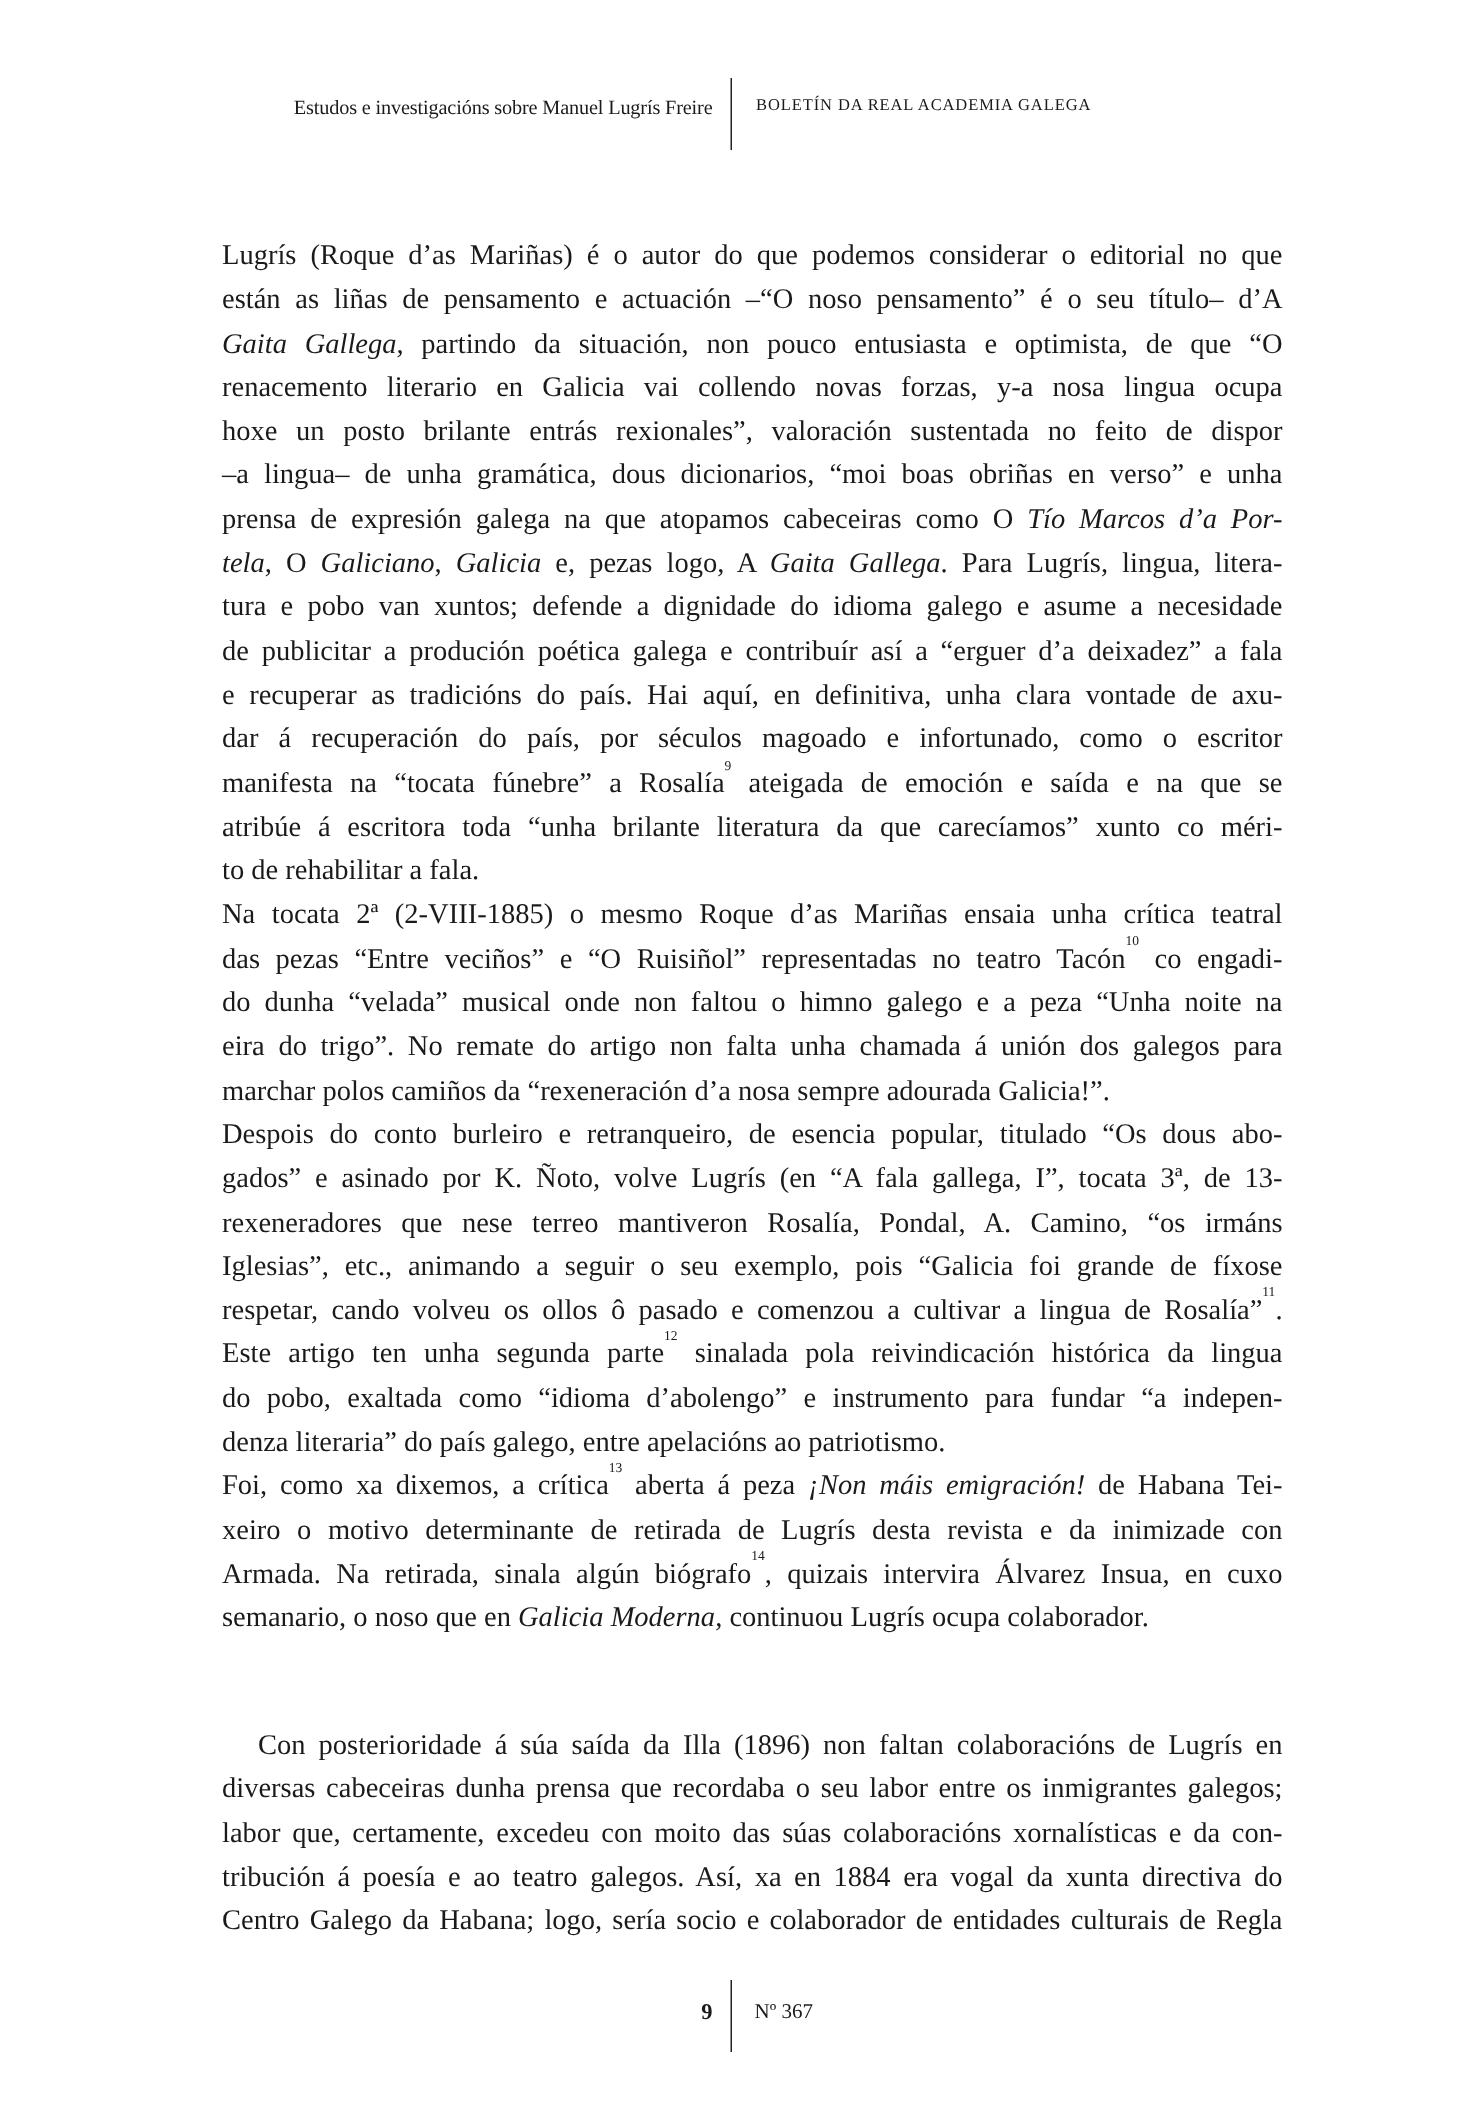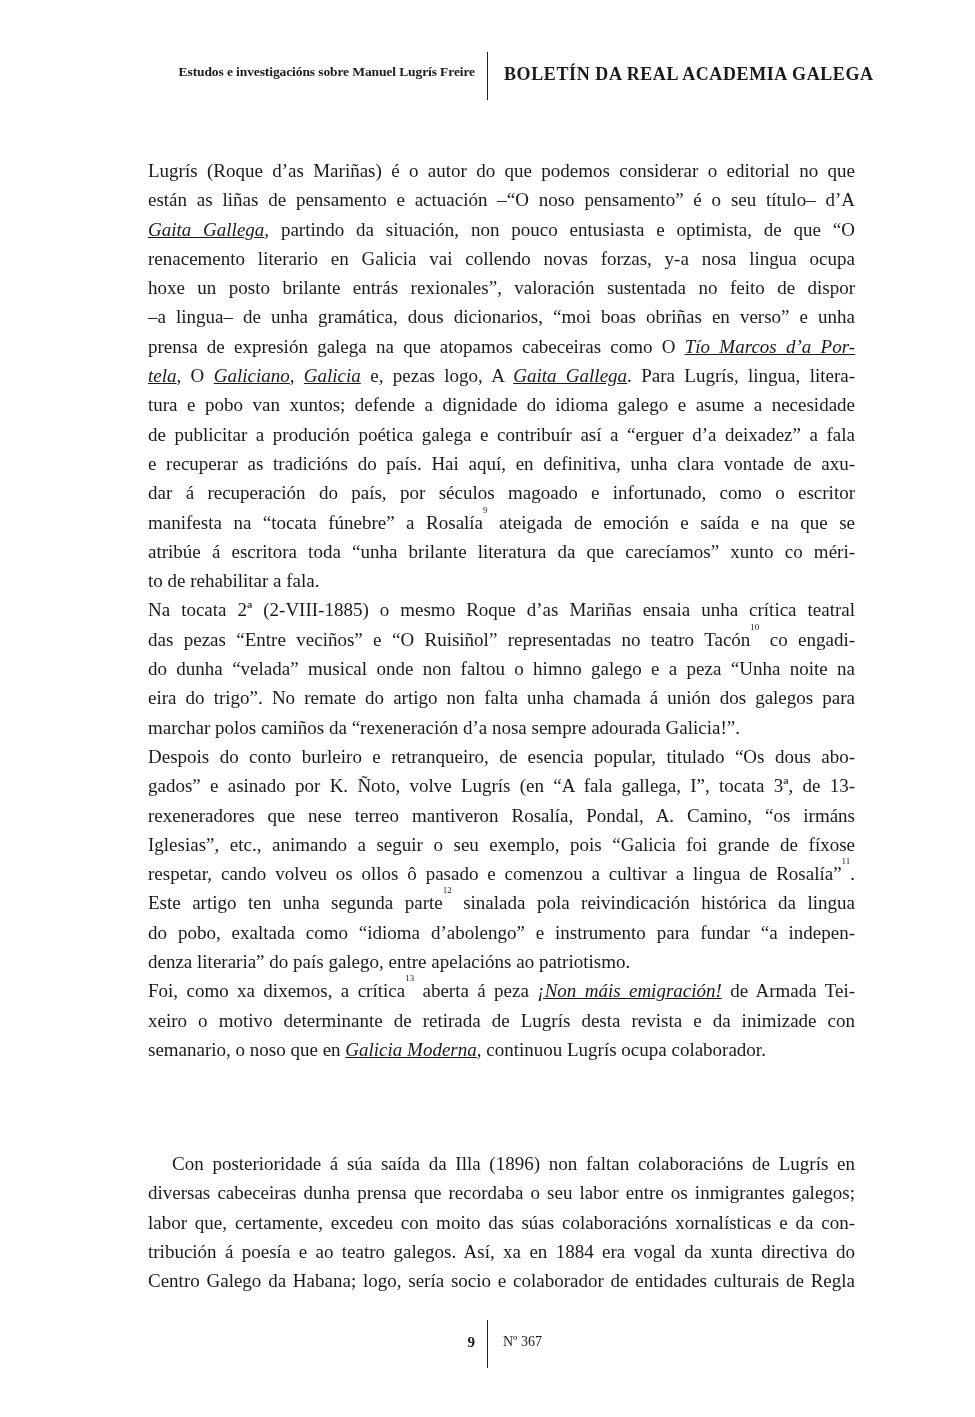--- a/index.html
+++ b/index.html
@@ -1,25 +1,25 @@
 <!DOCTYPE html>
 <html><head>
 <meta charset="utf-8">
 <style>
   html, body { margin: 0; padding: 0; background: #ffffff; }
   body { width: 975px; height: 1417px; position: relative; overflow: hidden;
          font-family: "Liberation Serif", "DejaVu Serif", serif; color: #1a1a1a; }
-  .header { position: absolute; top: 52px; left: 0; width: 975px; height: 48px; font-weight: bold; }
+  .header { position: absolute; top: 52px; left: 0; width: 975px; height: 48px; }
   .header .left { position: absolute; right: 500px; top: 12px; font-size: 13.5px; white-space: nowrap; letter-spacing: -0.1px; }
   .header .rule { position: absolute; left: 487px; top: 0; width: 1px; height: 48px; background: #222; }
-  .header .right { position: absolute; left: 504px; top: 12px; font-size: 18px; white-space: nowrap; letter-spacing: 0.6px; }
+  .header .right { position: absolute; left: 504px; top: 12px; font-size: 11px; white-space: nowrap; letter-spacing: 0.6px; }
   .body-text { position: absolute; left: 148px; width: 707px; top: 156px; font-size: 19px; line-height: 29.3px; }
   .line { display: block; height: 29.3px; white-space: nowrap; text-align: justify; text-align-last: justify; }
   .line.last { text-align-last: left; }
-  .line i { font-style: italic; text-decoration: underline; }
+  .line i { font-style: italic; }
   sup { font-size: 9px; vertical-align: top; position: relative; top: 2px; line-height: 0; }
   .para2 { position: absolute; left: 148px; width: 707px; top: 1149px; font-size: 19px; line-height: 29.3px; }
   .footer { position: absolute; top: 1320px; left: 0; width: 975px; height: 48px; }
   .footer .rule { position: absolute; left: 487px; top: 0; width: 1px; height: 48px; background: #222; }
   .footer .page { position: absolute; right: 500px; top: 14px; font-size: 15px; font-weight: bold; }
   .footer .issue { position: absolute; left: 503px; top: 14px; font-size: 14px; }
 </style>
 </head>
 <body>
 
@@ -51,22 +51,23 @@
   <span class="line">eira do trigo”. No remate do artigo non falta unha chamada á unión dos galegos para</span>
   <span class="line last">marchar polos camiños da “rexeneración d’a nosa sempre adourada Galicia!”.</span>
   <span class="line">Despois do conto burleiro e retranqueiro, de esencia popular, titulado “Os dous abo-</span>
   <span class="line">gados” e asinado por K. Ñoto, volve Lugrís (en “A fala gallega, I”, tocata 3ª, de 13-</span>
   <span class="line">rexeneradores que nese terreo mantiveron Rosalía, Pondal, A. Camino, “os irmáns</span>
   <span class="line">Iglesias”, etc., animando a seguir o seu exemplo, pois “Galicia foi grande de fíxose</span>
   <span class="line"><span>respetar, cando volveu os ollos ô pasado e comenzou a cultivar a lingua de Rosalía”</span><sup>11</sup><span>.</span></span>
   <span class="line"><span>Este artigo ten unha segunda parte</span><sup>12</sup><span> sinalada pola reivindicación histórica da lingua</span></span>
   <span class="line">do pobo, exaltada como “idioma d’abolengo” e instrumento para fundar “a indepen-</span>
   <span class="line last">denza literaria” do país galego, entre apelacións ao patriotismo.</span>
-  <span class="line"><span>Foi, como xa dixemos, a crítica</span><sup>13</sup><span> aberta á peza </span><i>¡Non máis emigración!</i><span> de Armada Tei-</span></span>
+  <span class="line"><span>Foi, como xa dixemos, a crítica</span><sup>13</sup><span> aberta á peza </span><i>¡Non máis emigración!</i><span> de Habana Tei-</span></span>
   <span class="line">xeiro o motivo determinante de retirada de Lugrís desta revista e da inimizade con</span>
+  <span class="line"><span>Armada. Na retirada, sinala algún biógrafo</span><sup>14</sup><span>, quizais intervira Álvarez Insua, en cuxo</span></span>
   <span class="line last"><span>semanario, o noso que en </span><i>Galicia Moderna</i><span>, continuou Lugrís ocupa colaborador.</span></span>
 </div>
 
 <div class="para2">
   <span class="line" style="padding-left: 0px; margin-left: 0px;"><span style="display:inline-block;width:0;"></span><span style="display: inline-block; width: 683px; text-align: justify; text-align-last: justify; margin-left: 24px;">Con posterioridade á súa saída da Illa (1896) non faltan colaboracións de Lugrís en</span></span>
   <span class="line">diversas cabeceiras dunha prensa que recordaba o seu labor entre os inmigrantes galegos;</span>
   <span class="line">labor que, certamente, excedeu con moito das súas colaboracións xornalísticas e da con-</span>
   <span class="line">tribución á poesía e ao teatro galegos. Así, xa en 1884 era vogal da xunta directiva do</span>
   <span class="line">Centro Galego da Habana; logo, sería socio e colaborador de entidades culturais de Regla</span>
 </div>

